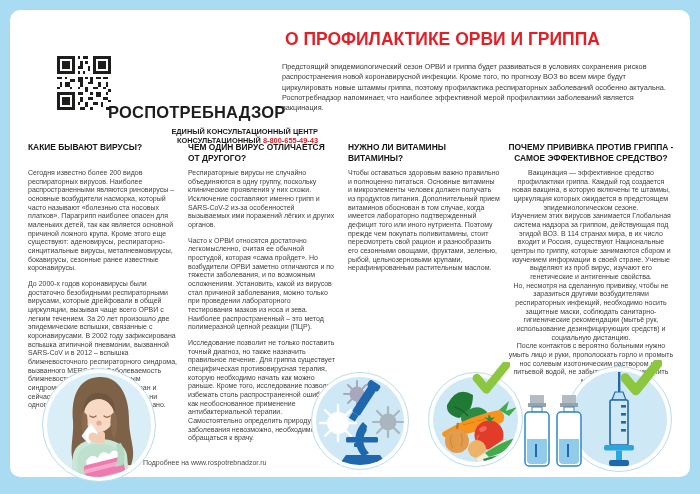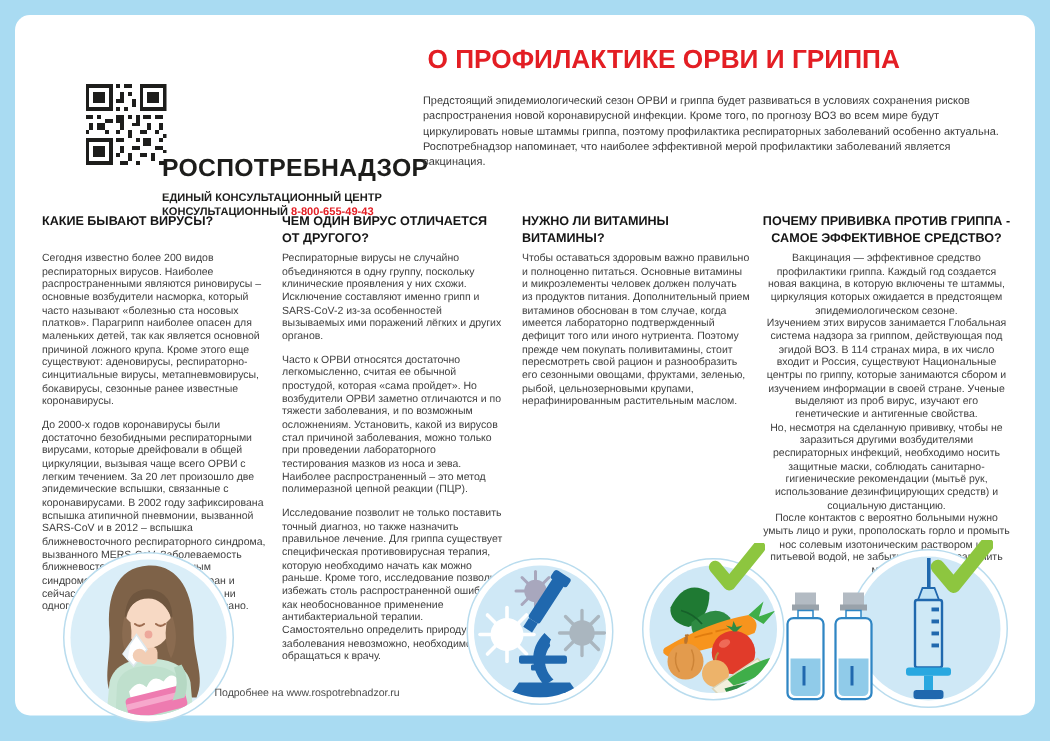--- a/index.html
+++ b/index.html
@@ -5,21 +5,21 @@
   html,body{margin:0;padding:0;}
   body{width:700px;height:494px;font-family:"Liberation Sans",sans-serif;-webkit-font-smoothing:antialiased;}
   #poster{position:relative;width:700px;height:494px;background:#a9dbf2;overflow:hidden;}
   #panel{position:absolute;left:10px;top:10px;width:680px;height:467px;background:#ffffff;border-radius:10px;}
   .abs{position:absolute;}
 
   
   #qr{left:57px;top:56px;width:54px;height:54px;}
   #logo-block{left:108px;top:58px;width:210px;margin-top:46px;}
   #logo-name{font-size:16.5px;font-weight:bold;color:#1d1d1b;letter-spacing:.2px;line-height:1;}
-  #logo-sub{margin-top:6px;font-size:7.4px;font-weight:bold;color:#1d1d1b;line-height:1.3;}
+  #logo-sub{margin-top:6px;font-size:7.4px;font-weight:bold;color:#1d1d1b;line-height:1.3;text-align:right;}
   #logo-phone{color:#e31e24;}
   #main-title{left:285px;top:30px;width:395px;text-align:left;font-size:17.5px;font-weight:bold;color:#e31e24;line-height:1.1;}
   #intro{left:282px;top:62px;width:390px;font-size:7.3px;line-height:1.42;color:#3a3a3a;}
 
   
   .col{top:126px;color:#3f3f3f;margin-top:16px;}
   .col h3{margin:0 0 6px 0;font-size:8.4px;font-weight:bold;color:#151515;line-height:1.25;min-height:21px;}
   .col p{margin:0 0 7px 0;font-size:7px;line-height:1.24;}
   .col.tight p{margin:0;}
   #col-1{left:28px;width:150px;}

